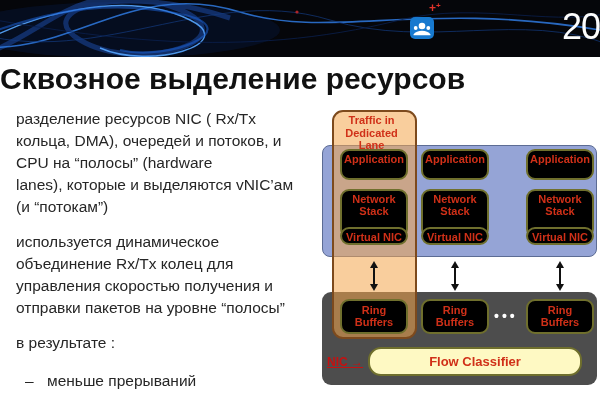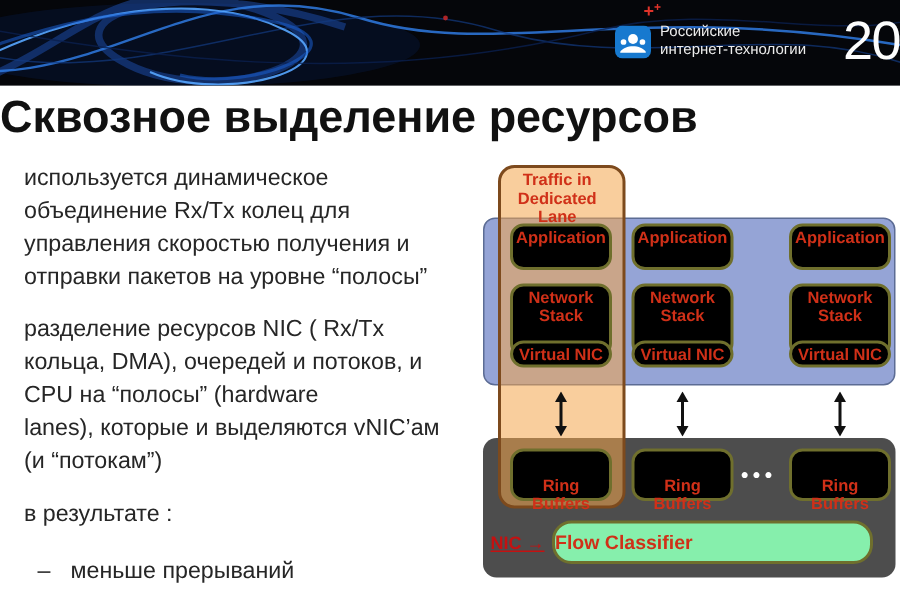--- a/index.html
+++ b/index.html
@@ -36,28 +36,28 @@
   .lane-label{position:absolute;left:332px;top:114px;width:79px;text-align:center;color:#d03018;font-size:11px;font-weight:bold;line-height:12.5px;white-space:pre-line;z-index:3;}
   .ybox{
     position:absolute;width:68px;background:#000000;border:2px solid #6f6f2d;border-radius:9px;
     box-sizing:border-box;color:#d03018;font-size:11px;font-weight:bold;line-height:11.5px;
     text-align:center;white-space:pre-line;z-index:3;padding-top:3px;
   }
   .c1{left:340px;} .c2{left:421px;} .c3{left:526px;}
   .row-app{top:149px;height:31px;}
   .row-stack{top:189px;height:49px;}
   .row-vnic{top:227px;height:18px;}
-  .row-ring{top:299px;height:35px;padding-top:18px;}
+  .row-ring{top:299px;height:35px;padding-top:4px;}
   .varrow{position:absolute;z-index:3;}
   .a1{left:368px;top:261px;} .a2{left:449px;top:261px;} .a3{left:554px;top:261px;}
   .dots{position:absolute;left:494px;top:308px;color:#ffffff;font-size:14px;font-weight:bold;letter-spacing:3px;z-index:3;}
   .flow{
-    position:absolute;left:368px;top:347px;width:214px;height:29px;background:#86efac;
+    position:absolute;left:368px;top:347px;width:214px;height:29px;background:#fef9c3;
     border:2px solid #6f6f2d;border-radius:13px;box-sizing:border-box;z-index:3;
-    color:#d03018;font-size:13px;font-weight:bold;line-height:25px;
+    color:#d03018;font-size:13px;font-weight:bold;text-align:center;line-height:25px;
   }
   .nic-label{position:absolute;left:327px;top:355px;color:#c41111;font-size:12px;font-weight:bold;z-index:3;text-decoration:underline;}
 </style>
 </head>
 <body>
 
 <div class="slide">
 
   <div class="header">
     <svg class="art" width="600" height="57" viewBox="0 0 600 57">
@@ -72,39 +72,35 @@
       <circle cx="297" cy="12" r="1.6" fill="#c0282a" opacity="0.9"></circle>
     </svg>
     <svg class="logo-icon" viewBox="0 0 24 22">
       <rect x="0" y="0" width="24" height="22" rx="5" fill="#1779cf"></rect>
       <circle cx="12" cy="9" r="3.3" fill="#ffffff"></circle>
       <circle cx="5.7" cy="11" r="1.9" fill="#ffffff"></circle>
       <circle cx="18.3" cy="11" r="1.9" fill="#ffffff"></circle>
       <path d="M3.5,17.5 C6.5,12.5 17.5,12.5 20.5,17.5 L20.5,18.2 L3.5,18.2 Z" fill="#ffffff"></path>
     </svg>
     <span class="plus-marks"><span class="p1">+</span><span class="p2">+</span></span>
-    <div class="brand">
-      <div>Российские</div>
-      <div>интернет-технологии</div>
-    </div>
     <div class="year">20</div>
   </div>
 
   <h1 class="title">Сквозное выделение ресурсов</h1>
 
   <div class="bodytext">
-    <p>используется динамическое
-объединение Rx/Tx колец для
-управления скоростью получения и
-отправки пакетов на уровне “полосы”</p>
     <p>разделение ресурсов NIC ( Rx/Tx
 кольца, DMA), очередей и потоков, и
 CPU на “полосы” (hardware
 lanes), которые и выделяются vNIC’ам
 (и “потокам”)</p>
+    <p>используется динамическое
+объединение Rx/Tx колец для
+управления скоростью получения и
+отправки пакетов на уровне “полосы”</p>
     <p class="last">в результате :</p>
     <div class="bullets">
       <div class="bullet-item">
         <span class="marker">–</span>
         <span>меньше прерываний</span>
       </div>
       <div class="bullet-item">
         <span class="marker">–</span>
         <span>меньше переключений контекста</span>
       </div>

